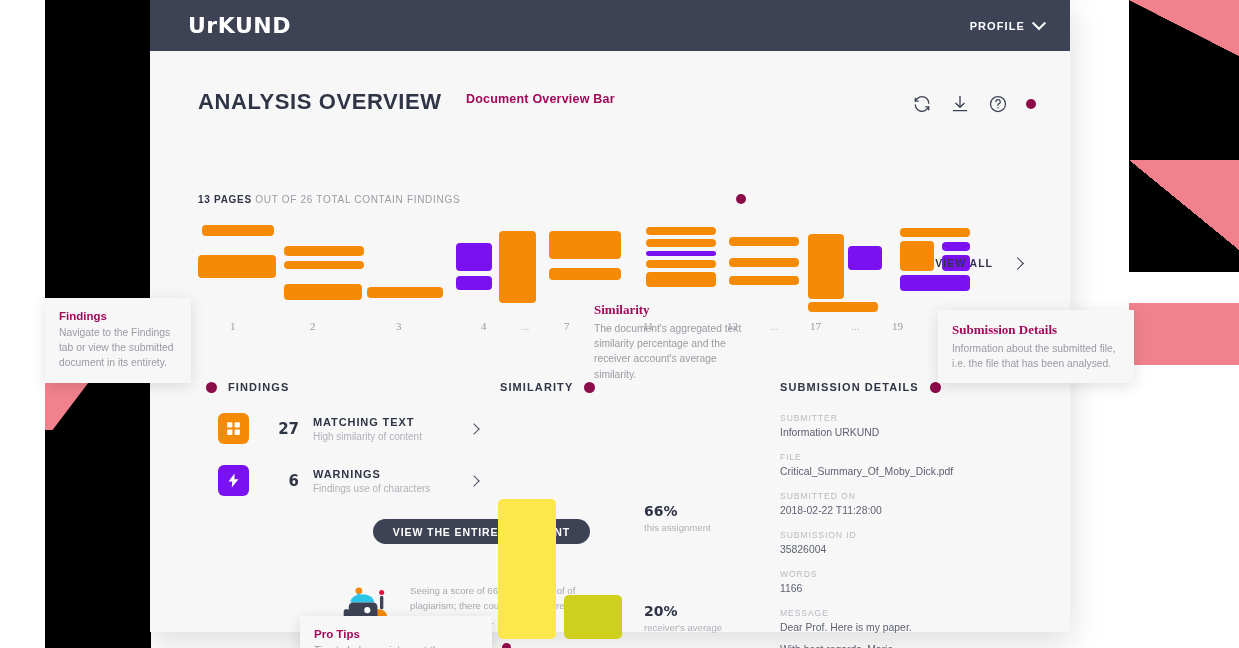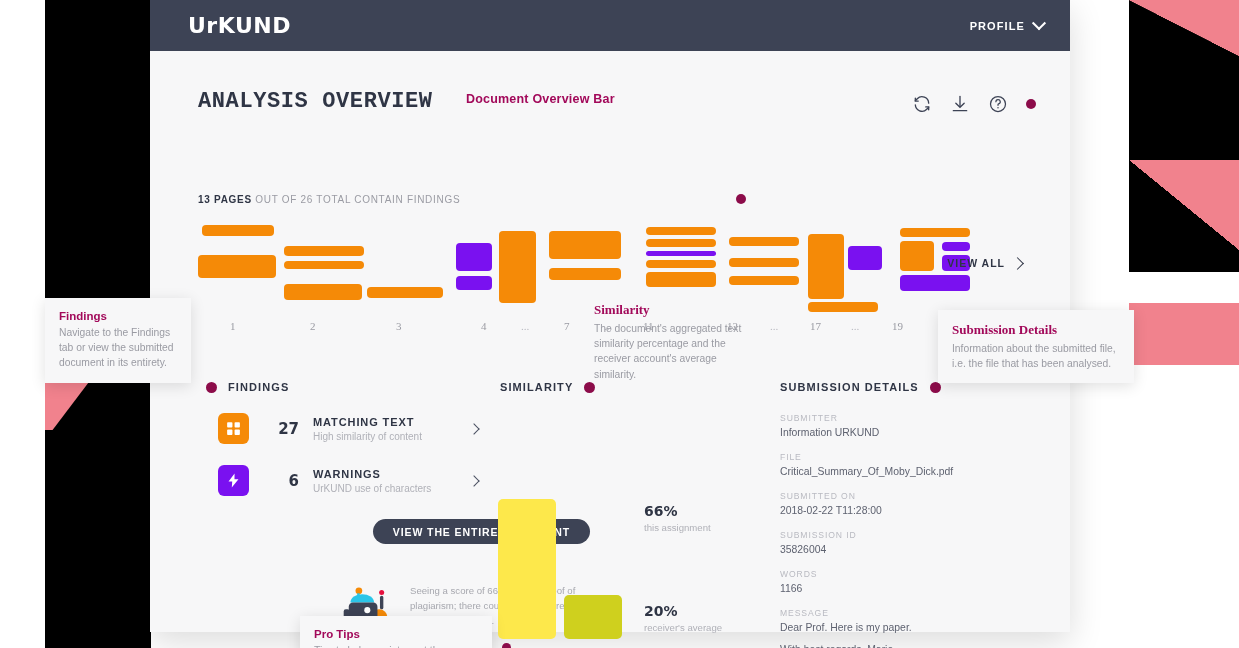--- a/index.html
+++ b/index.html
@@ -38,21 +38,21 @@
   .chev-d {
     width:10px;height:10px;border-right:2px solid #fff;border-bottom:2px solid #fff;
     transform: rotate(45deg) translate(-2px,-2px);
   }
 
   .body { position: relative; padding: 0; }
 
   h1.overview {
     position:absolute; left:48px; top:38px;
     font-size: 22px; font-weight: 800; letter-spacing: .6px; color: #2F3545;
-    font-family:Liberation Mono, monospace;
+    font-family:Liberation Sans, sans-serif;
   }
   .docbar-head { position:absolute; left:316px; top:41px; width: 280px; }
   .dh-title { font-size: 12.5px; font-weight:700; color:#A2095A; letter-spacing:.2px; }
   .dh-sub { font-size: 11.5px; color:#9A9BA3; margin-top:3px; }
 
   .tool-icons { position:absolute; right: 34px; top: 43px; display:flex; align-items:center; gap:18px; }
   .ti { width:20px; height:20px; color:#3D4355; }
   .dot-m { width:9px; height:9px; border-radius:50%; background:#8C0C4A; }
   .dot-m.lg { width:10px; height:10px; }
 
@@ -71,21 +71,21 @@
   .blk { position:absolute; border-radius:4px; }
   .or { background:#F58A07; }
   .pu { background:#7A11F0; }
 
   .pnums { position:absolute; left:48px; top:269px; width:790px; height:16px; }
   .pn { position:absolute; font-size:11px; color:#9A9BA3; font-family:"Liberation Serif", serif; }
   .pn.dots { font-size:11px; color:#B9BAC1; }
 
   .viewall {
     position:absolute; right:48px; top:206px;
-    display:flex; align-items:center; gap:8px;
+    display:flex; align-items:center; gap:20px;
     font-size:10.5px; font-weight:700; letter-spacing:1px; color:#2F3545;
   }
   .chev-r { width:9px;height:9px;border-top:1.6px solid #2F3545;border-right:1.6px solid #2F3545;transform:rotate(45deg); }
 
   
   .sechead { position:absolute; display:flex; align-items:center; gap:11px;
              font-size:11px; font-weight:700; letter-spacing:1.1px; color:#2F3545; }
   .sechead .dotc { width:11px;height:11px;border-radius:50%;background:#8C0C4A; }
 
   
@@ -315,21 +315,21 @@
 
       <div class="frow" style="left:68px;top:414px;">
         <span class="ficon purple">
           <svg viewBox="0 0 24 24" width="17" height="17" fill="#fff">
             <path d="M13.5 2 5 13.4h5.2L9.6 22 19 10.2h-5.6z"></path>
           </svg>
         </span>
         <span class="fnum">6</span>
         <span class="ftxt">
           <span class="ftitle" style="display:block;">WARNINGS</span>
-          <span class="fsub" style="display:block;">UrKUND use of characters</span>
+          <span class="fsub" style="display:block;">Findings use of characters</span>
         </span>
         <span class="farrow"></span>
       </div>
 
       <button class="viewdoc">VIEW THE ENTIRE DOCUMENT</button>
 
       <div class="protip">
         <span style="flex:none;">
           <svg viewBox="0 0 64 64" width="54" height="54">
             <circle cx="44" cy="40" r="10" fill="#F58A07"></circle>

